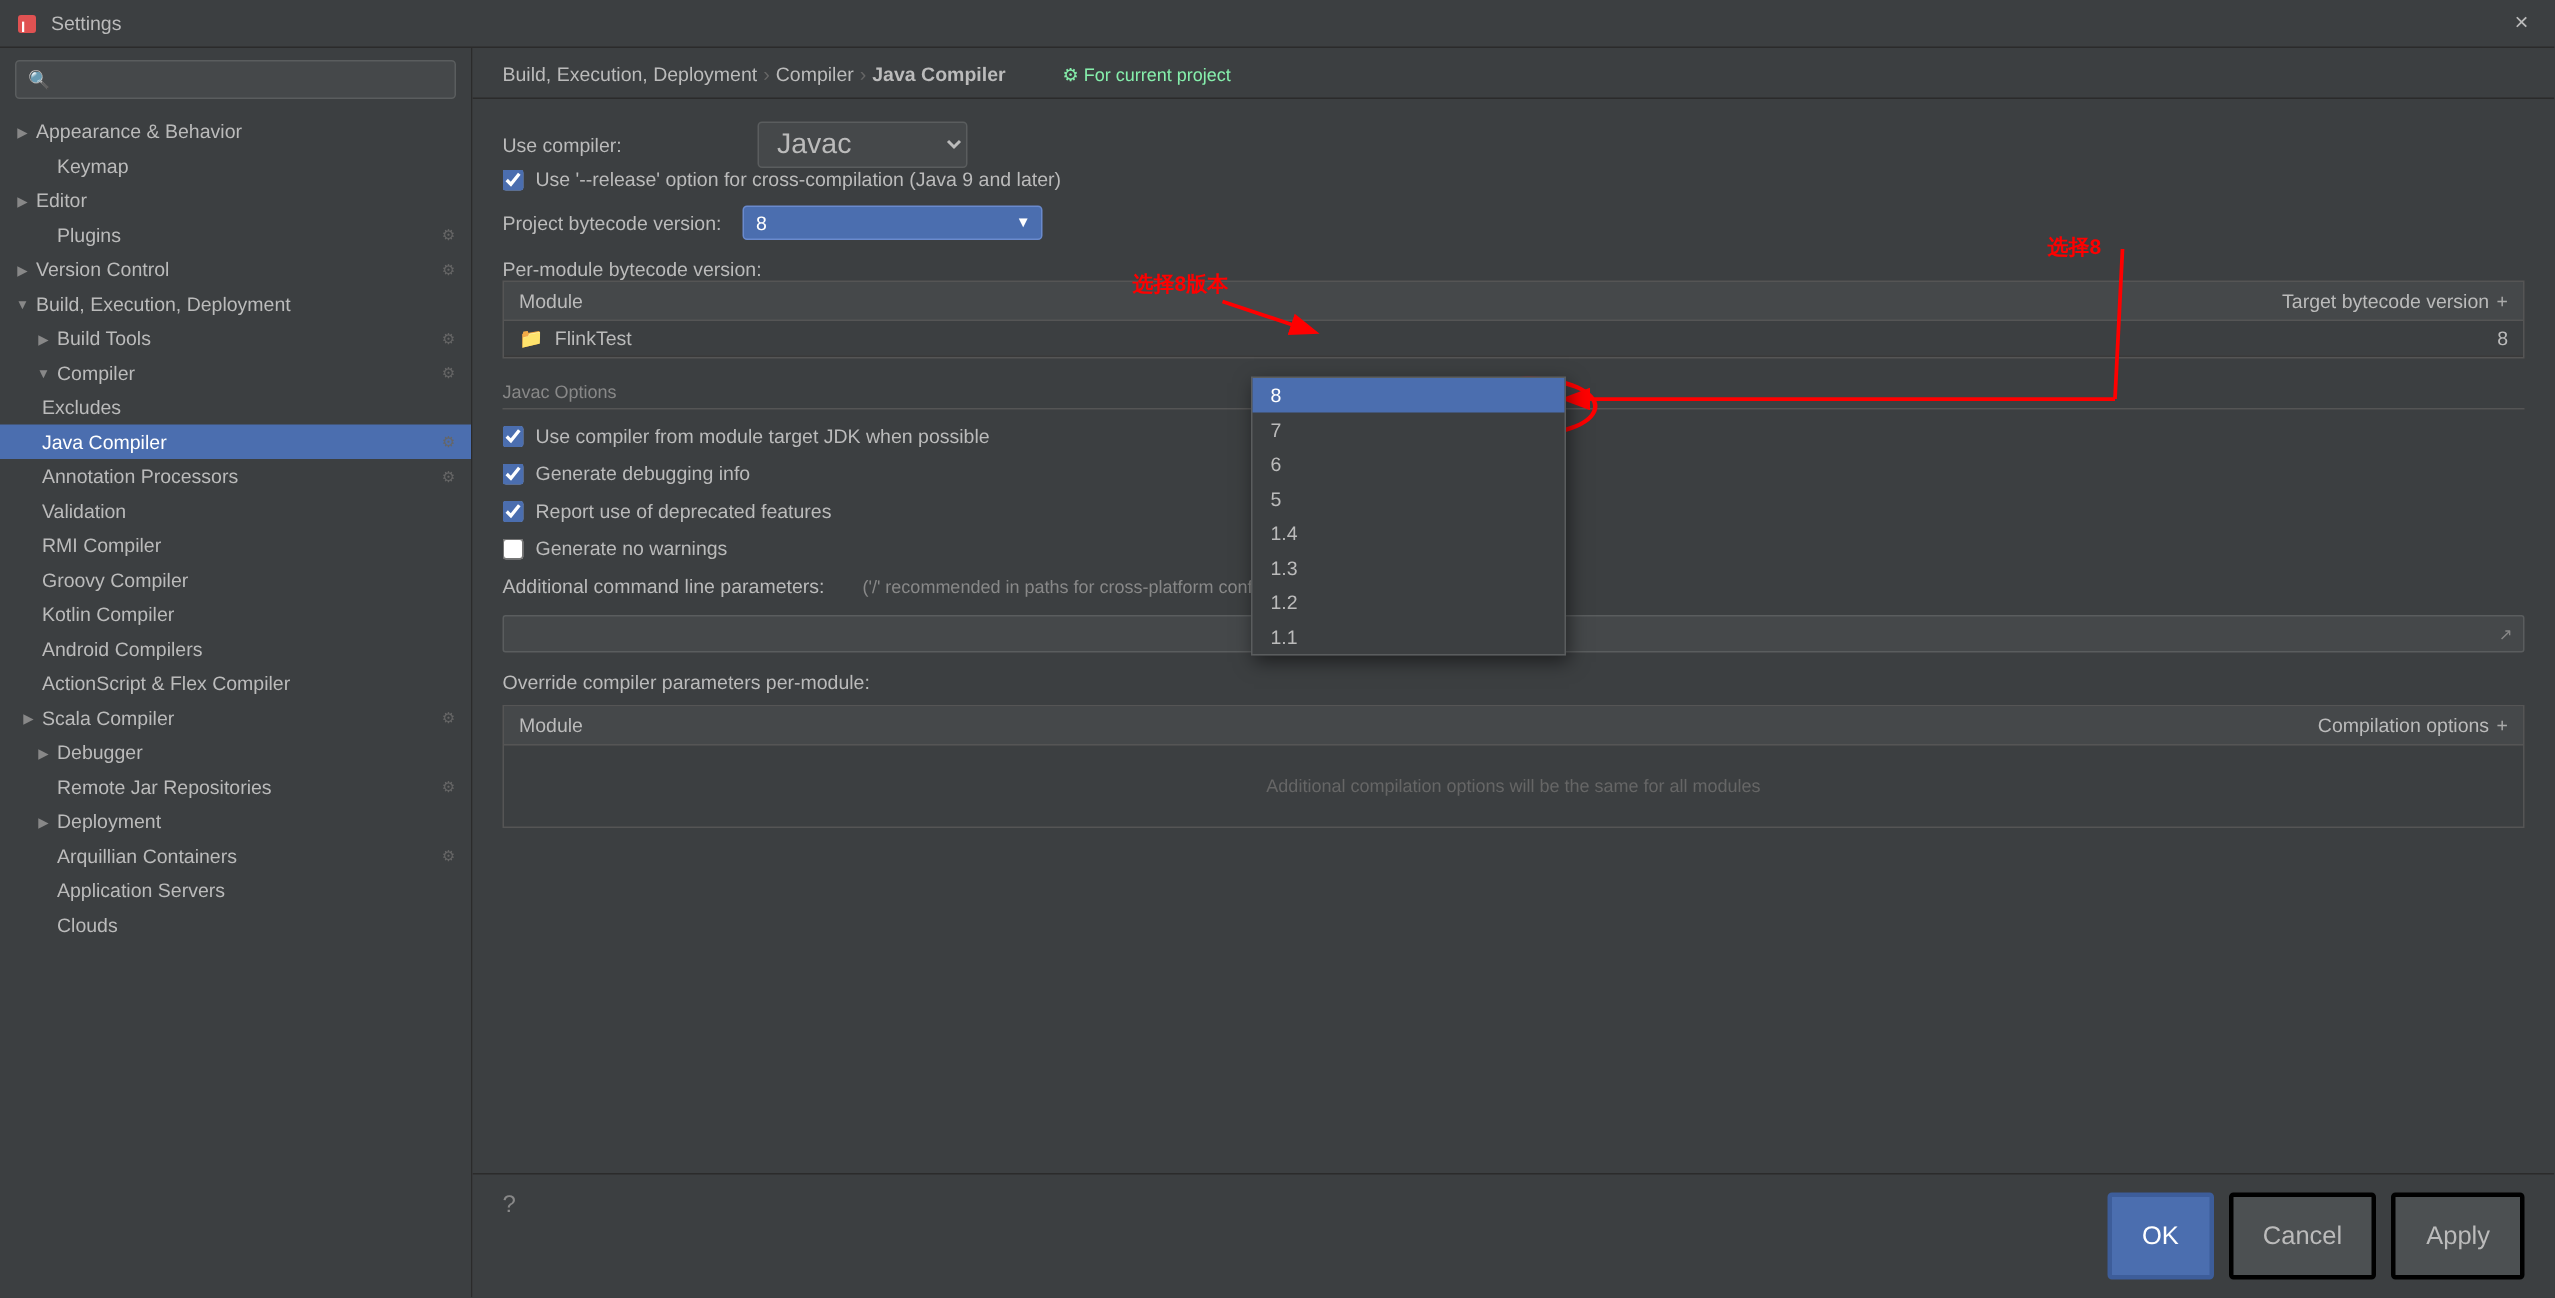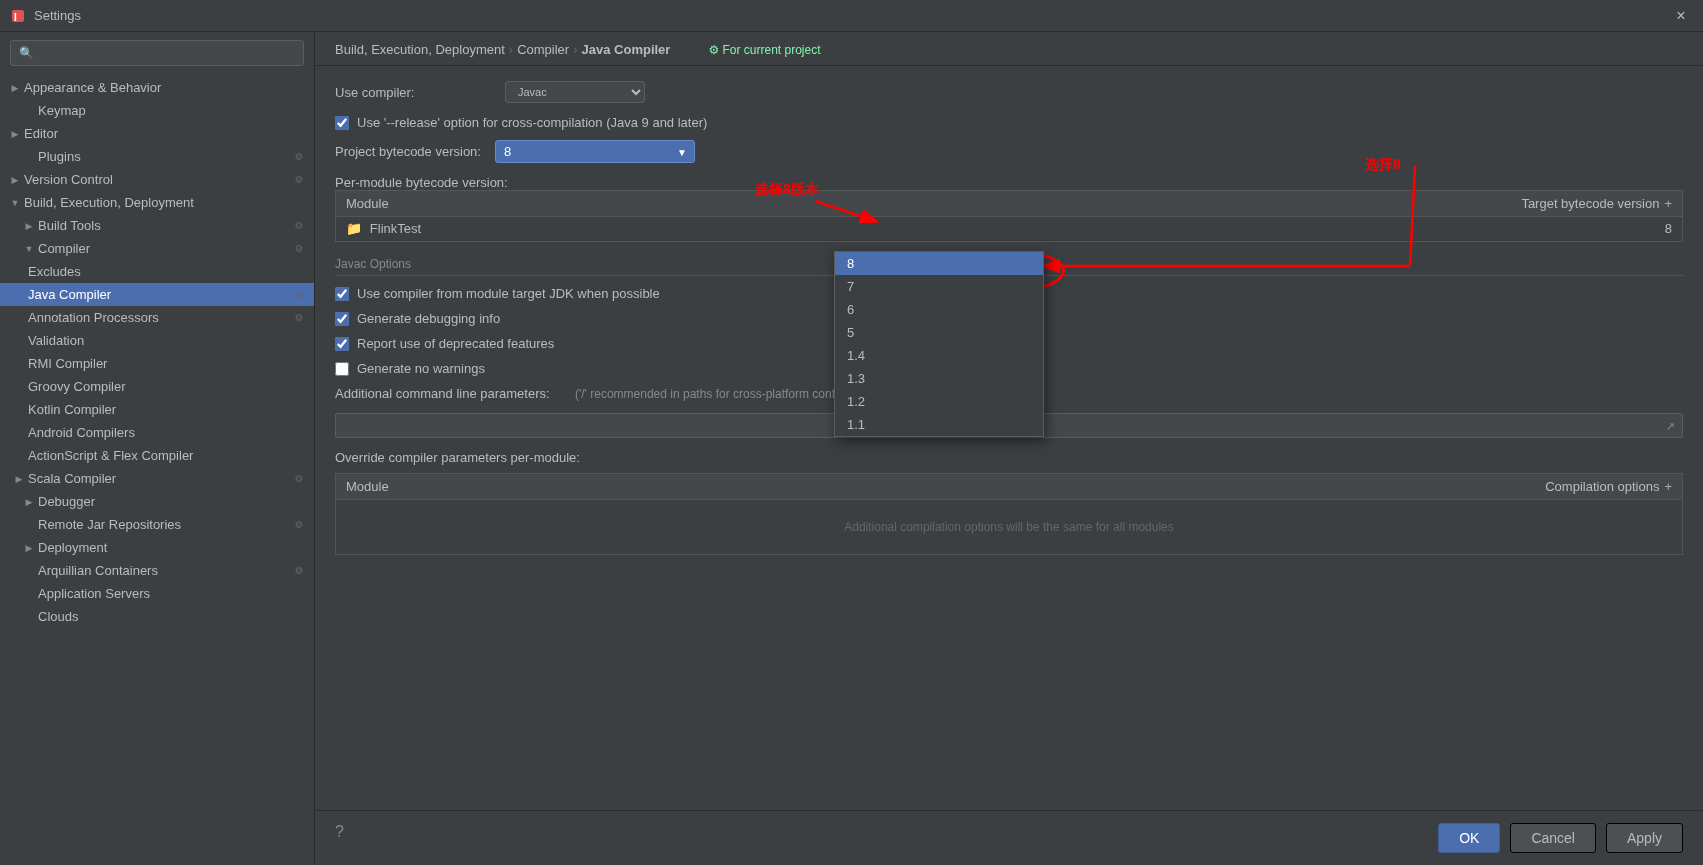--- a/index.html
+++ b/index.html
@@ -121,31 +121,30 @@
     }
     .content-body {
       flex: 1;
       padding: 15px 20px;
       overflow-y: auto;
       position: relative;
     }
     .form-row {
       display: flex;
       align-items: center;
-      margin-bottom: 12px;
       gap: 10px;
     }
     .form-label { color: #bbbbbb; min-width: 160px; }
     .compiler-select {
       background: #45484a;
       border: 1px solid #5a5d5e;
       color: #bbbbbb;
       padding: 3px 8px;
       border-radius: 3px;
-      font-size: 11px;
+      font-size: 19px;
       width: 140px;
       cursor: pointer;
     }
     .checkbox-row {
       display: flex;
       align-items: center;
       gap: 8px;
       margin-bottom: 10px;
     }
     .checkbox-row input[type=checkbox] {
@@ -285,25 +284,25 @@
     
     .bottom-bar {
       border-top: 1px solid #2b2b2b;
       padding: 12px 20px;
       display: flex;
       justify-content: flex-end;
       gap: 10px;
       background: #3c3f41;
     }
     .btn {
-      padding: 6px 20px;
+      padding: 16px 20px;
       border-radius: 3px;
       cursor: pointer;
-      font-size: 14px;
-      border: 1px solid #000000;
+      font-size: 17px;
+      border: 3px solid #000000;
       background: #4c5052;
       color: #bbbbbb;
     }
     .btn.primary {
       background: #4b6eaf;
       border-color: #3d5d9a;
       color: #ffffff;
     }
     
     .folder-icon { color: #c8a96e; margin-right: 4px; }

